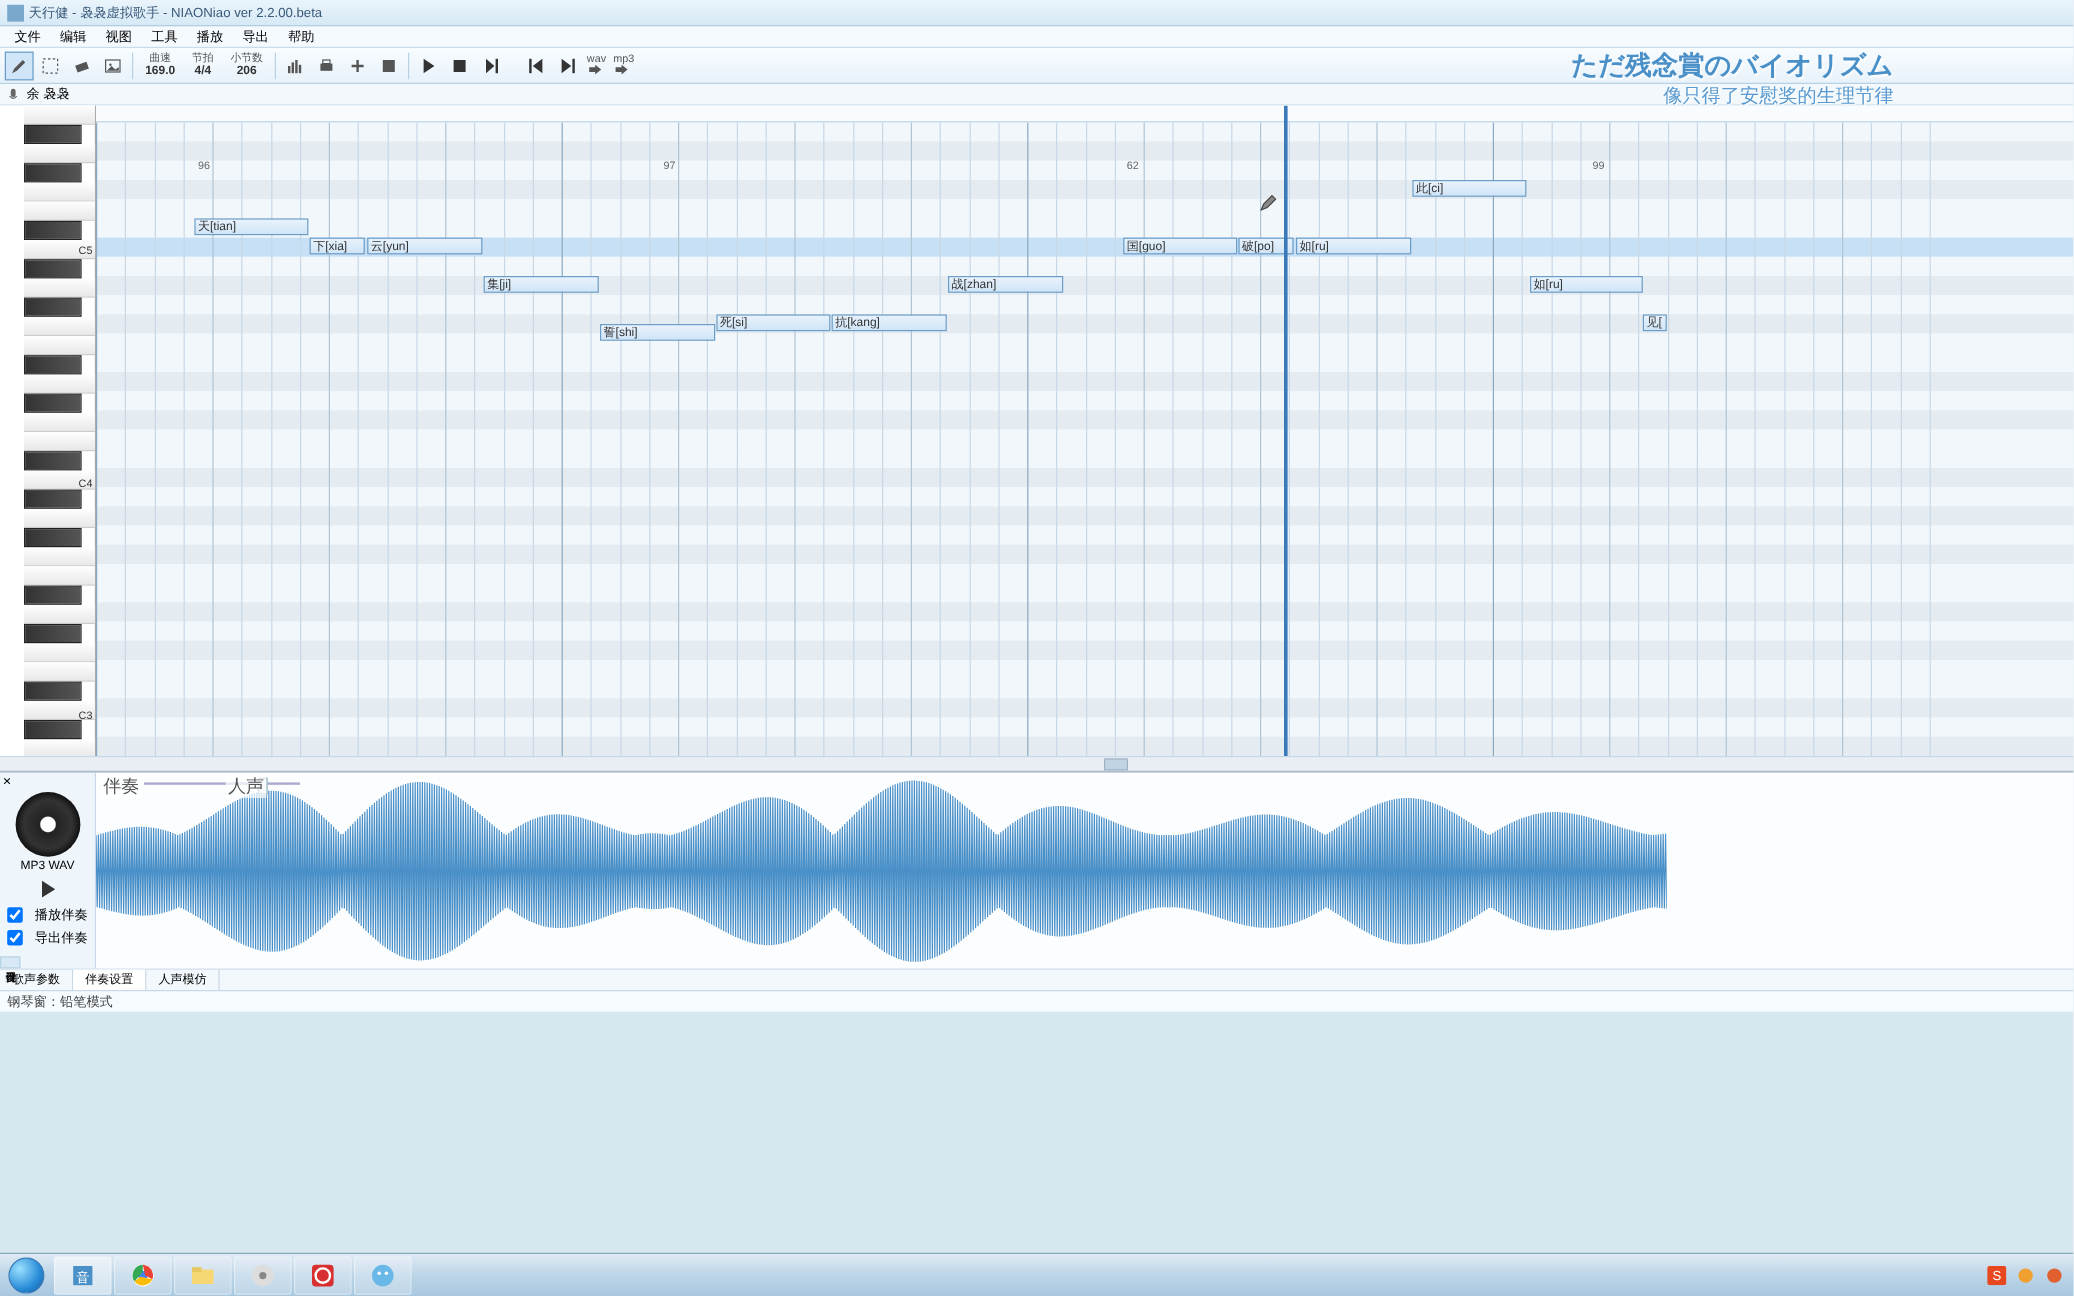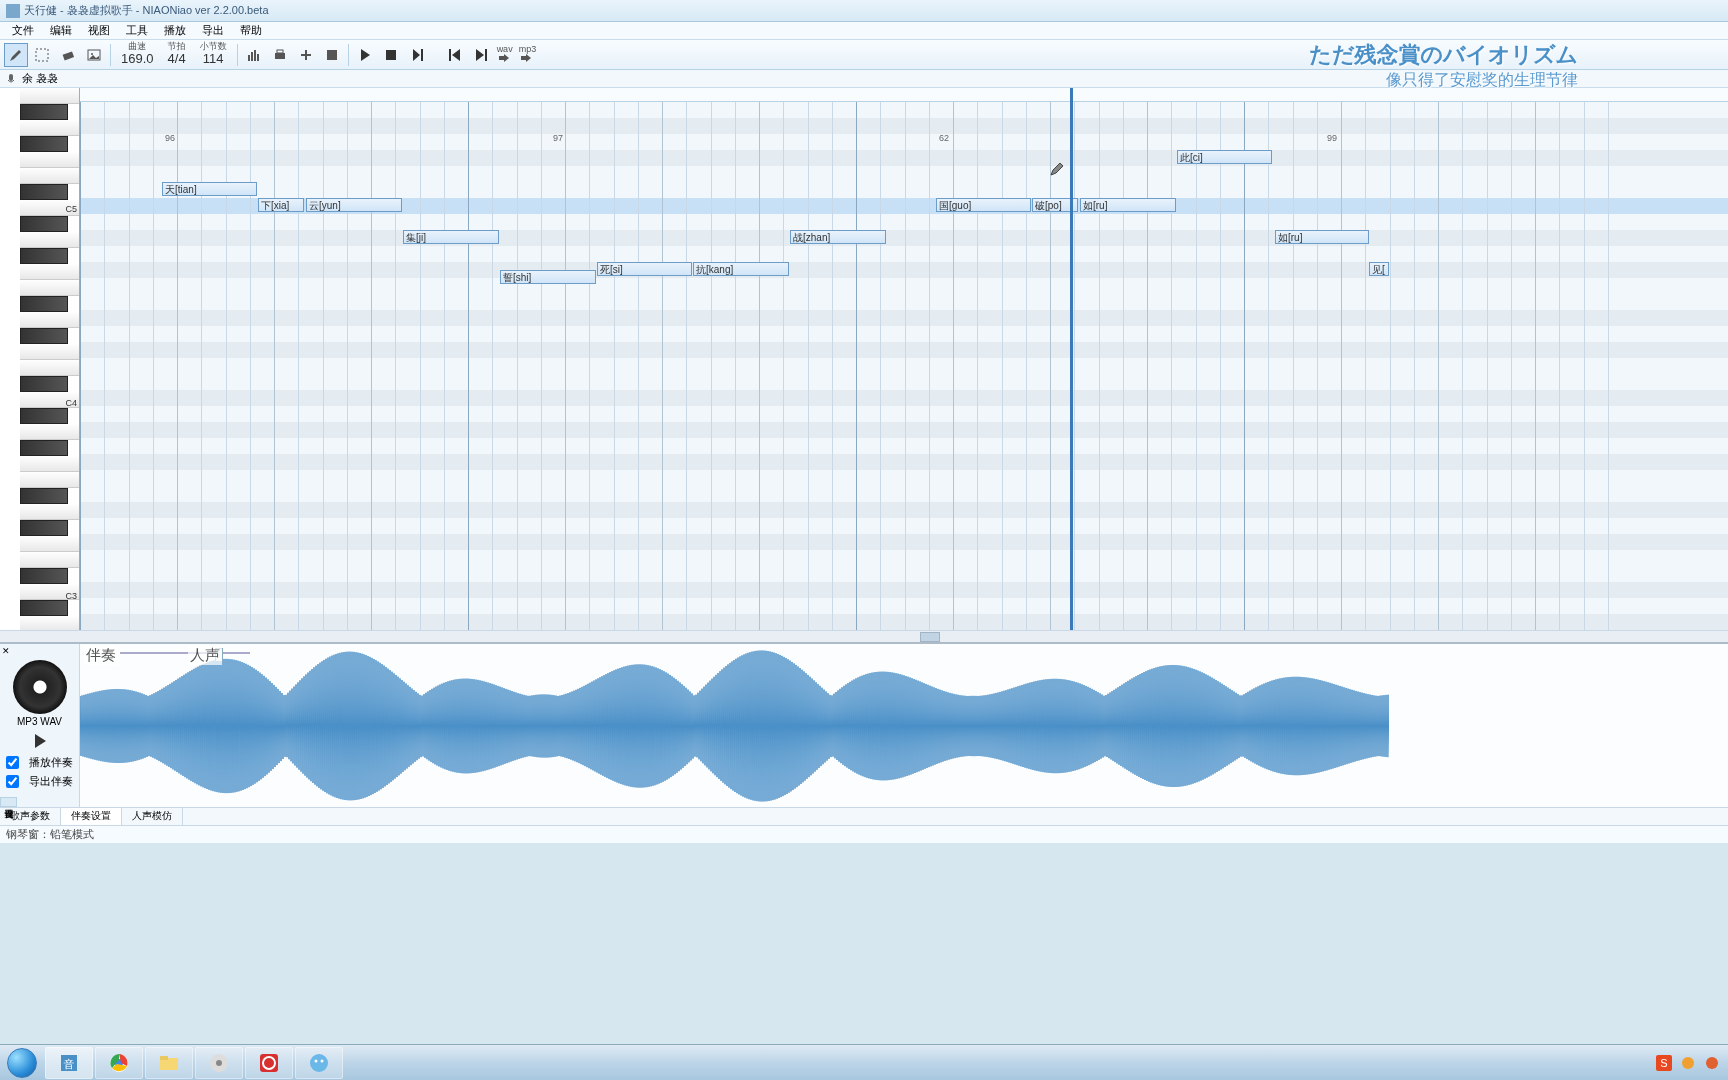--- a/index.html
+++ b/index.html
@@ -13,21 +13,21 @@
 .menubar { height: 18px; background: #f5fafe; border-bottom: 1px solid #c8dceb; display: flex; align-items: center; padding: 0 4px; }
 .menubar span { padding: 0 8px; cursor: pointer; }
 
 
 .toolbar { height: 30px; background: linear-gradient(#f8fcff, #e8f2fa); border-bottom: 1px solid #b8d2e5; display: flex; align-items: center; padding: 0 4px; gap: 2px; }
 .tool-btn { width: 24px; height: 24px; border: 1px solid transparent; background: transparent; display: flex; align-items: center; justify-content: center; cursor: pointer; }
 .tool-btn.active { border: 1px solid #6b9dc8; background: #d0e5f7; }
 .tool-sep { width: 1px; height: 22px; background: #b8d2e5; margin: 0 2px; }
 .tool-info { text-align: center; padding: 0 6px; font-size: 10px; line-height: 1.1; }
 .tool-info .lbl { font-size: 9px; color: #555; }
-.tool-info .val { font-size: 13px; color: #333; }
+.tool-info .val { font-size: 10px; color: #333; font-weight: bold; }
 
 
 .overlay-text { position: absolute; top: 40px; right: 150px; text-align: right; pointer-events: none; }
 .overlay-text .jp { font-size: 22px; color: #4a90c8; font-weight: bold; text-shadow: 1px 1px 2px #fff; }
 .overlay-text .cn { font-size: 16px; color: #5a9ad0; text-shadow: 1px 1px 1px #fff; }
 
 
 .track-header { height: 18px; background: #f2f8fc; border-bottom: 1px solid #c8dceb; display: flex; align-items: center; padding: 0 4px; }
 .track-header .ticon { width: 14px; height: 14px; margin-right: 4px; }
 
@@ -140,21 +140,21 @@
   <div class="tool-info">
       <div class="lbl">曲速</div>
       <div class="val">169.0</div>
     </div>
   <div class="tool-info">
       <div class="lbl">节拍</div>
       <div class="val">4/4</div>
     </div>
   <div class="tool-info">
       <div class="lbl">小节数</div>
-      <div class="val">114</div>
+      <div class="val">206</div>
     </div>
   <div class="tool-sep"></div>
   <button class="tool-btn">
       <svg width="16" height="16">
         <rect x="2" y="8" width="2" height="6" fill="#555"></rect>
         <rect x="5" y="5" width="2" height="9" fill="#555"></rect>
         <rect x="8" y="3" width="2" height="11" fill="#555"></rect>
         <rect x="11" y="7" width="2" height="7" fill="#555"></rect>
       </svg>
     </button>

